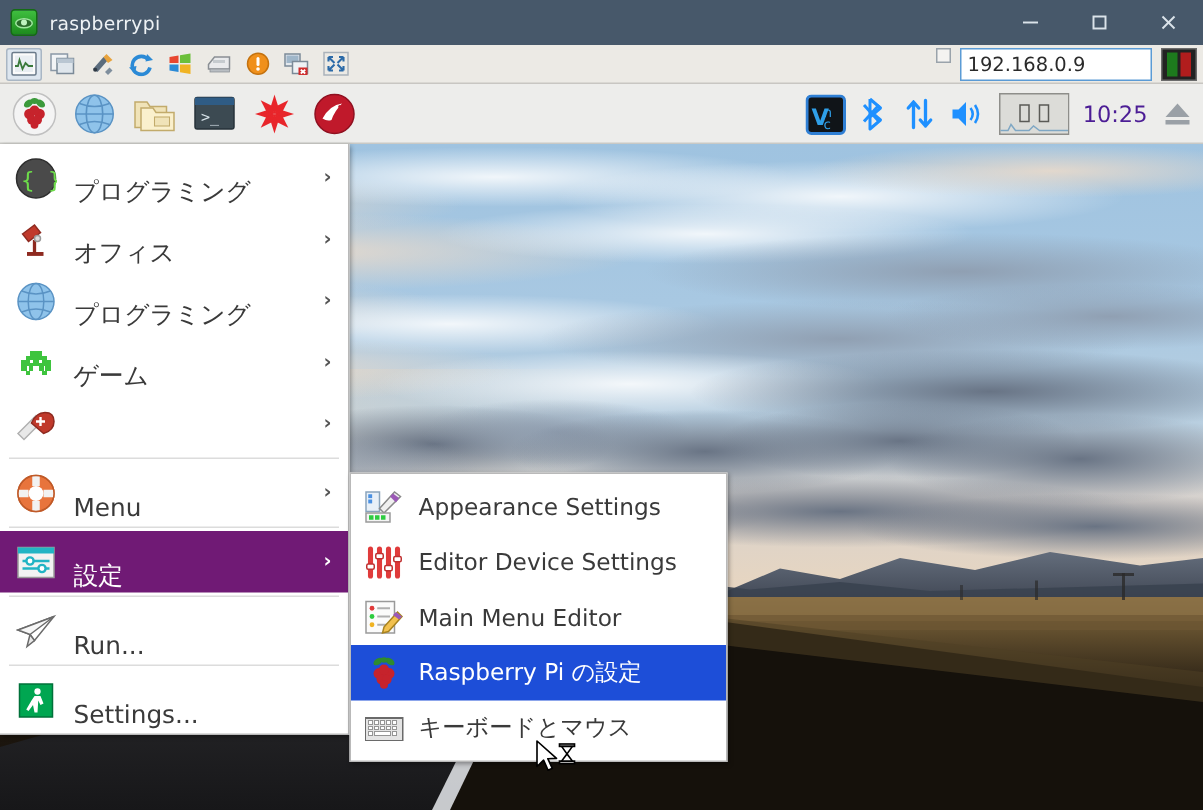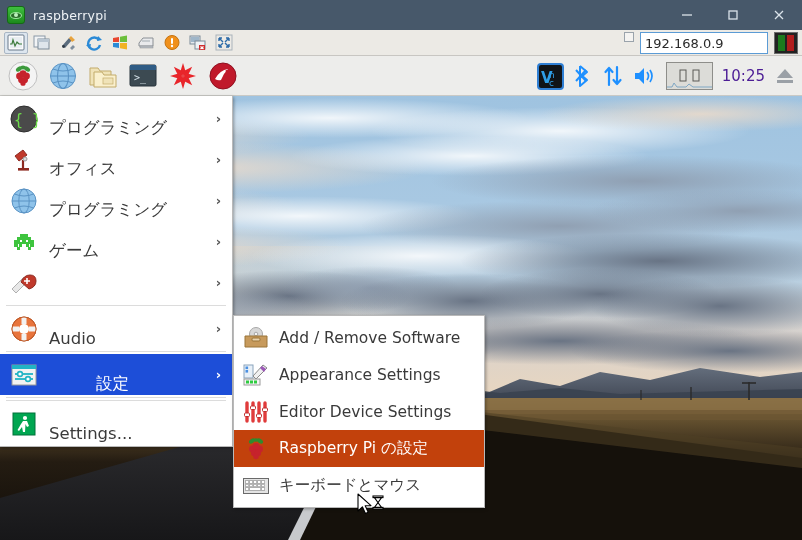--- a/index.html
+++ b/index.html
@@ -111,40 +111,40 @@
   }
   .mi {
     height: 41px; display: flex; align-items: center;
     padding-left: 9px; position: relative;
     color: #3a3a3a; font-size: 16.5px;
   }
   .mi .mi-ico { width: 30px; height: 30px; margin-right: 10px; flex: 0 0 30px;
                 display:flex; align-items:center; justify-content:center; }
   .mi .mi-label { white-space: nowrap; margin-top: 19px; }
   .mi .arr { position: absolute; right: 11px; color: #555; font-size: 13px; font-weight: bold; }
-  .mi.hl { background: #1d4ed8; color: #fff; gap: 47px; }
+  .mi.hl { background: #701a75; color: #fff; }
   .mi.hl .arr { color: #fff; }
   .sep { height: 1px; background: #dcdcdc; margin: 2px 6px; }
 
   
   .submenu {
     position: absolute; left: 233px; top: 315px; width: 252px;
     background: #ffffff;
     border: 1px solid #b9b9b9;
     box-shadow: 1px 1px 3px rgba(0,0,0,.35);
     padding: 3px 0;
     z-index: 25;
   }
   .sm-i {
     height: 37px; display: flex; align-items: center; padding-left: 8px;
     color: #3a3a3a; font-size: 15.5px;
   }
   .sm-i .sm-ico { width: 28px; height: 28px; margin-right: 9px; flex:0 0 28px;
                   display:flex; align-items:center; justify-content:center; }
-  .sm-i.hl { background: #c2410c; color: #fff; }
+  .sm-i.hl { background: #1d4ed8; color: #fff; }
 
   
   .cursor { position: absolute; z-index: 60; pointer-events: none; }
 </style>
 </head>
 <body>
 
 <div id="app">
 
   <div class="desktop">
@@ -555,21 +555,21 @@
 
     <div class="mi">
       <span class="mi-ico">
         <svg width="28" height="28" viewBox="0 0 28 28">
           <circle cx="14" cy="14" r="12" fill="#e8743c" stroke="#c05a28"></circle>
           <circle cx="14" cy="14" r="5" fill="#ffffff"></circle>
           <path d="M14 2 L14 9 M14 19 L14 26 M2 14 L9 14 M19 14 L26 14" stroke="#f2f2f2" stroke-width="5"></path>
           <circle cx="14" cy="14" r="12" fill="none" stroke="#c05a28"></circle>
         </svg>
       </span>
-      <span class="mi-label">Audio</span>
+      <span class="mi-label">Menu</span>
       <span class="arr">›</span>
     </div>
 
     <div class="sep"></div>
 
     <div class="mi hl">
       <span class="mi-ico">
         <svg width="28" height="28" viewBox="0 0 28 28">
           <rect x="2" y="4" width="24" height="20" fill="#f2f2f2" stroke="#9a9a9a"></rect>
           <rect x="2" y="4" width="24" height="4" fill="#22b4c4"></rect>
@@ -580,50 +580,49 @@
           <circle cx="10" cy="13" r="2.4" fill="#fff" stroke="#22b4c4" stroke-width="1.6"></circle>
           <circle cx="18" cy="18" r="2.4" fill="#fff" stroke="#22b4c4" stroke-width="1.6"></circle>
         </svg>
       </span>
       <span class="mi-label">設定</span>
       <span class="arr">›</span>
     </div>
 
     <div class="sep"></div>
 
+    <div class="mi">
+      <span class="mi-ico">
+        <svg width="28" height="28" viewBox="0 0 28 28">
+          <path d="M2 13 L26 4 L13 20 L10 16 Z" fill="#ffffff" stroke="#6b6b6b"></path>
+          <path d="M10 16 L13 20 L8 24 Z" fill="#e8e8e8" stroke="#6b6b6b"></path>
+          <path d="M2 13 L10 16 L26 4 Z" fill="#f7f7f7" stroke="#6b6b6b"></path>
+        </svg>
+      </span>
+      <span class="mi-label">Run...</span>
+    </div>
 
     <div class="sep"></div>
 
     <div class="mi">
       <span class="mi-ico">
         <svg width="28" height="28" viewBox="0 0 28 28">
           <rect x="3" y="3" width="22" height="22" fill="#00a651" stroke="#00713a"></rect>
           <g fill="#ffffff">
             <circle cx="15" cy="8" r="2.1"></circle>
             <path d="M13 11 L17 11 L19 16 L17 17 L15.5 14 L15 22 L13 22 L12 17 L9 21 L7.5 20 L11 14 Z"></path>
           </g>
         </svg>
       </span>
       <span class="mi-label">Settings...</span>
     </div>
   </div>
 
   <div class="submenu">
 
-    <div class="sm-i">
-      <span class="sm-ico">
-        <svg width="26" height="24" viewBox="0 0 26 24">
-          <circle cx="13" cy="8" r="6.5" fill="#d8d8d8" stroke="#a8a8a8"></circle>
-          <circle cx="13" cy="8" r="1.8" fill="#f4f4f4" stroke="#a8a8a8"></circle>
-          <path d="M2 10 L24 10 L24 21 L2 21 Z" fill="#c79a5c" stroke="#9a7438"></path>
-          <rect x="9" y="12" width="8" height="3" rx="1" fill="#e8d2ac" stroke="#9a7438"></rect>
-        </svg>
-      </span>
-      <span>Add / Remove Software</span>
-    </div>
 
     <div class="sm-i">
       <span class="sm-ico">
         <svg width="26" height="24" viewBox="0 0 26 24">
           <rect x="1" y="2" width="9" height="13" fill="#e8f0f8" stroke="#8aa4bc"></rect>
           <rect x="2.5" y="3.5" width="2.6" height="2.6" fill="#4a90e2"></rect>
           <rect x="2.5" y="7" width="2.6" height="2.6" fill="#4a90e2"></rect>
           <path d="M10 13 L20 2 L24 5 L13 16 Z" fill="#f0f0f0" stroke="#8a8a8a"></path>
           <path d="M19 3 L23 6 L21 9 L17 5 Z" fill="#9b59b6"></path>
           <rect x="1" y="16" width="16" height="6" fill="#f4f4f4" stroke="#9a9a9a"></rect>
@@ -648,20 +647,36 @@
             <rect x="1.5" y="13" width="5" height="3.5" rx="1"></rect>
             <rect x="7.5" y="6" width="5" height="3.5" rx="1"></rect>
             <rect x="13.5" y="14" width="5" height="3.5" rx="1"></rect>
             <rect x="19.5" y="8" width="5" height="3.5" rx="1"></rect>
           </g>
         </svg>
       </span>
       <span>Editor Device Settings</span>
     </div>
 
+    <div class="sm-i">
+      <span class="sm-ico">
+        <svg width="26" height="24" viewBox="0 0 26 24">
+          <rect x="1" y="1" width="19" height="21" fill="#fbfbfb" stroke="#9a9a9a"></rect>
+          <circle cx="5" cy="5.5" r="1.6" fill="#e03b3b"></circle>
+          <circle cx="5" cy="11" r="1.6" fill="#2ecc40"></circle>
+          <circle cx="5" cy="16.5" r="1.6" fill="#f0b323"></circle>
+          <line x1="8.5" y1="5.5" x2="17" y2="5.5" stroke="#b0b0b0" stroke-width="1.4"></line>
+          <line x1="8.5" y1="11" x2="17" y2="11" stroke="#b0b0b0" stroke-width="1.4"></line>
+          <line x1="8.5" y1="16.5" x2="17" y2="16.5" stroke="#b0b0b0" stroke-width="1.4"></line>
+          <path d="M13 18 L22 8 L25 11 L16 21 L12 22 Z" fill="#f2c14e" stroke="#a8831f"></path>
+          <path d="M21 8 L25 11 L23 13 L19 10 Z" fill="#9b59b6"></path>
+        </svg>
+      </span>
+      <span>Main Menu Editor</span>
+    </div>
 
     <div class="sm-i hl">
       <span class="sm-ico">
         <svg width="26" height="24" viewBox="0 0 26 24">
           <g fill="#2e8b2e">
             <ellipse cx="9" cy="4" rx="3.4" ry="2" transform="rotate(-35 9 4)"></ellipse>
             <ellipse cx="17" cy="4" rx="3.4" ry="2" transform="rotate(35 17 4)"></ellipse>
             <ellipse cx="13" cy="3" rx="2.4" ry="1.8"></ellipse>
           </g>
           <g fill="#c6232c">

